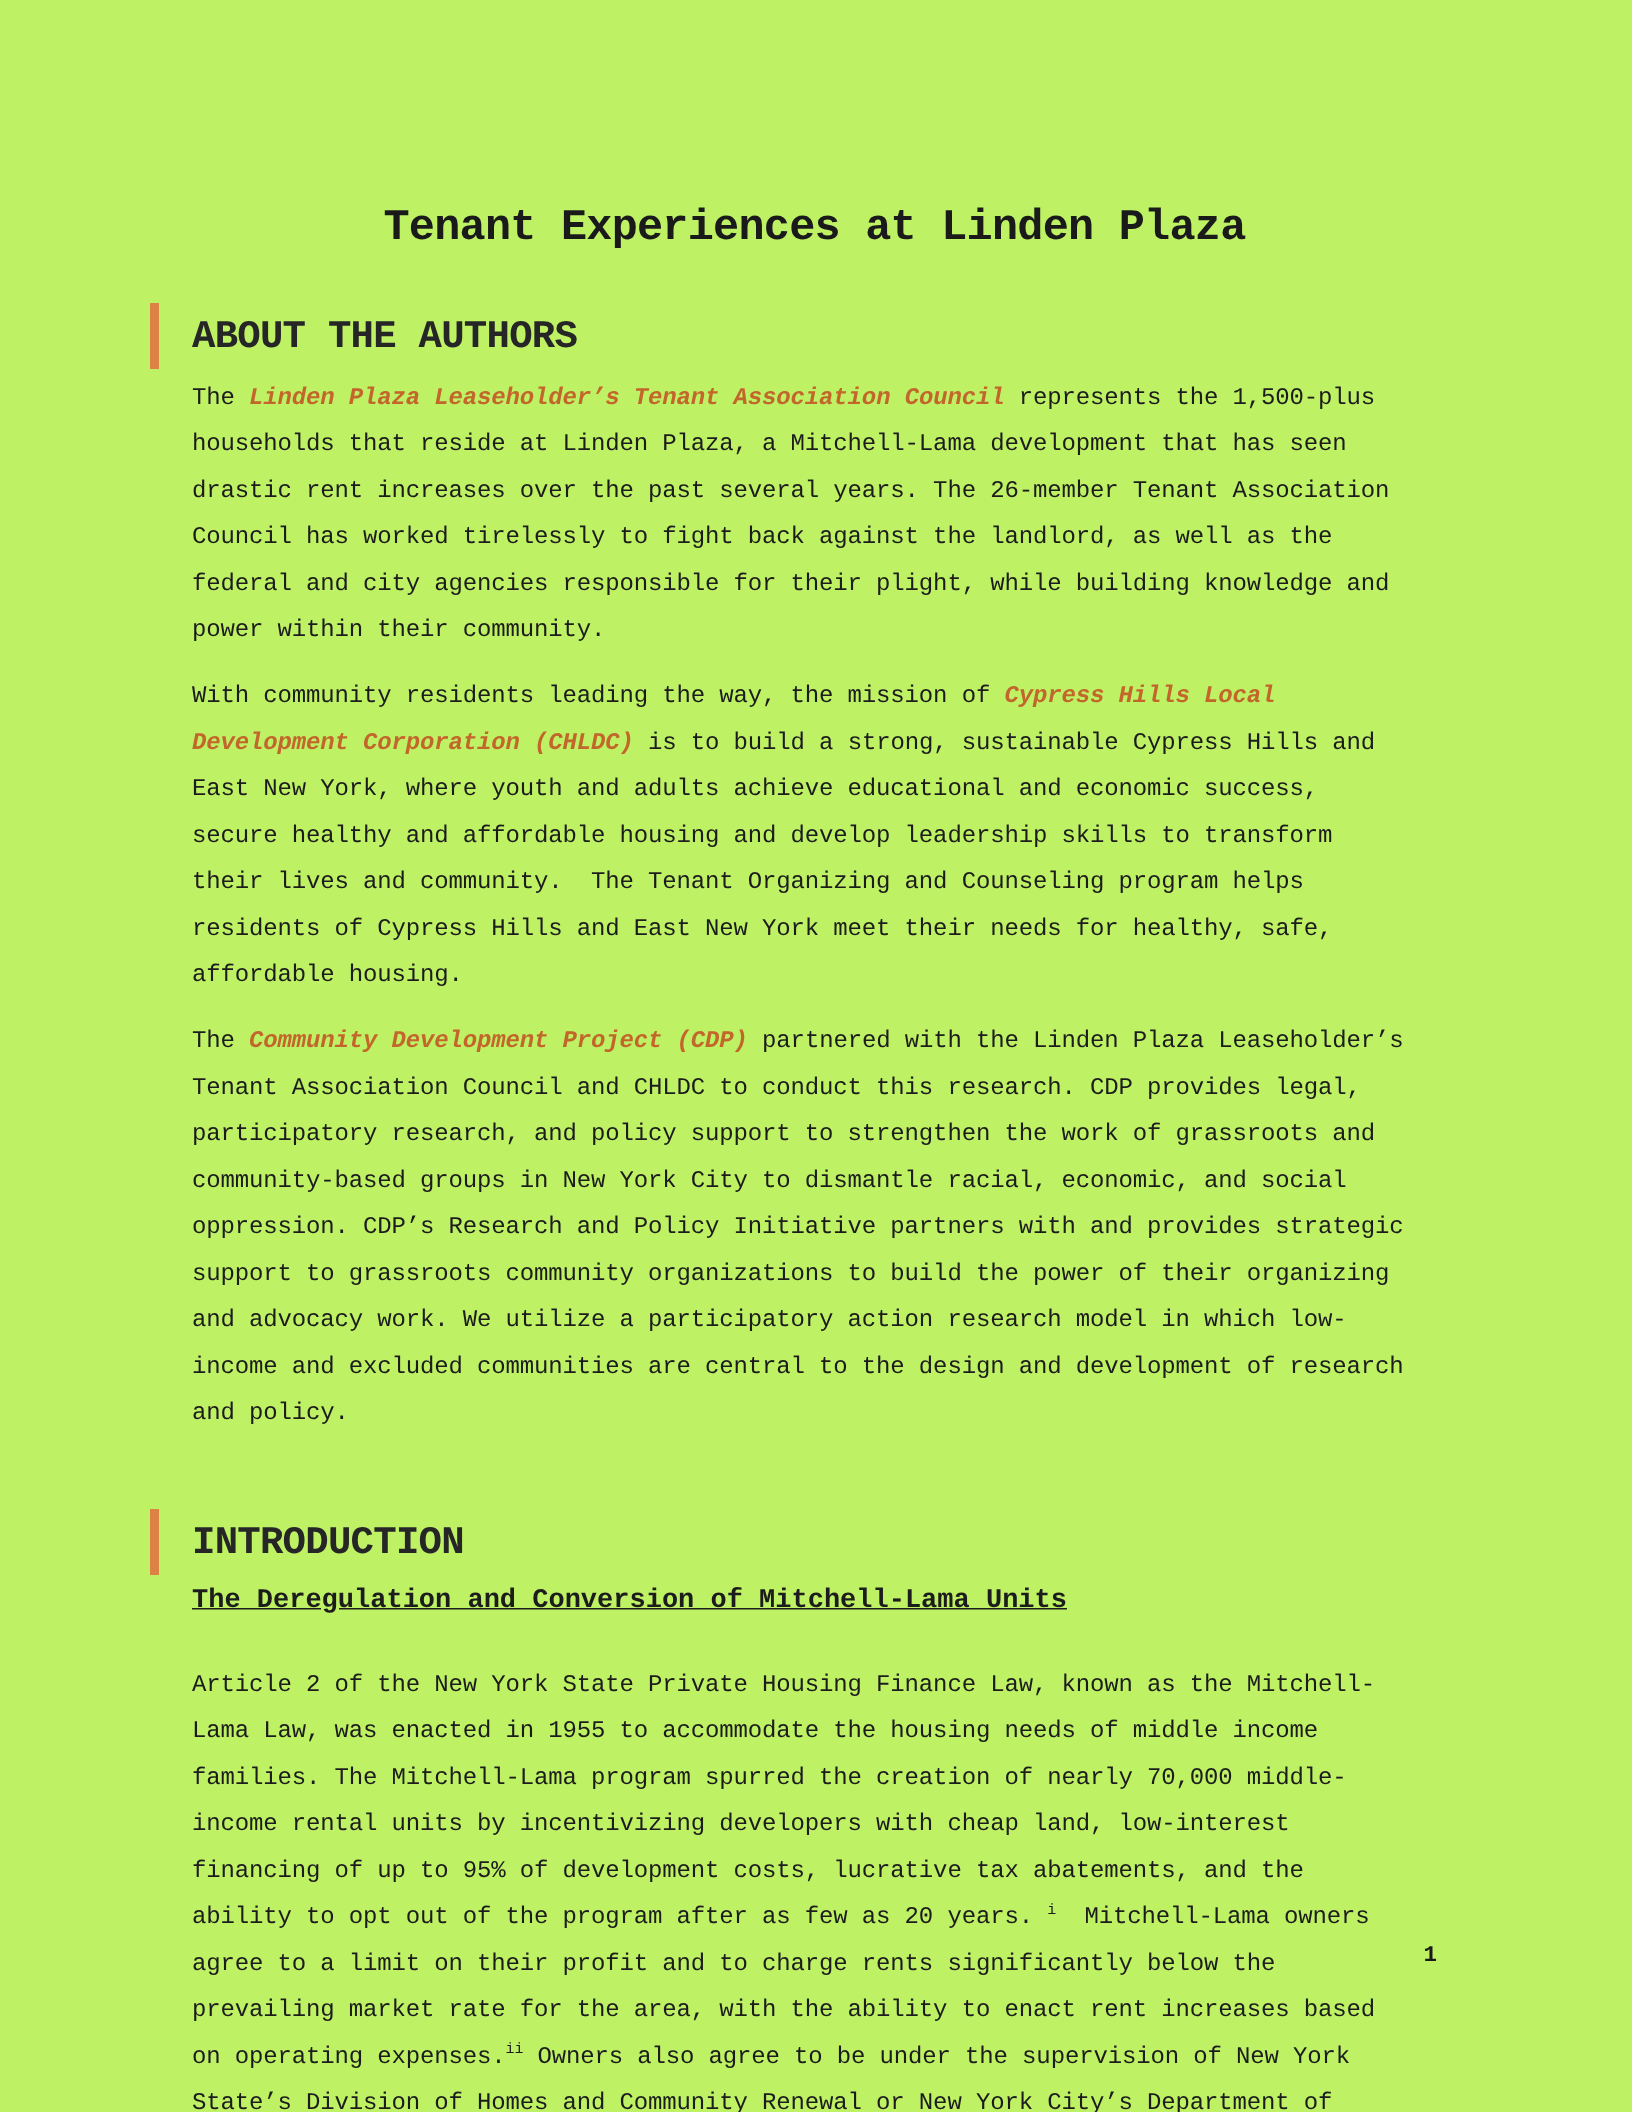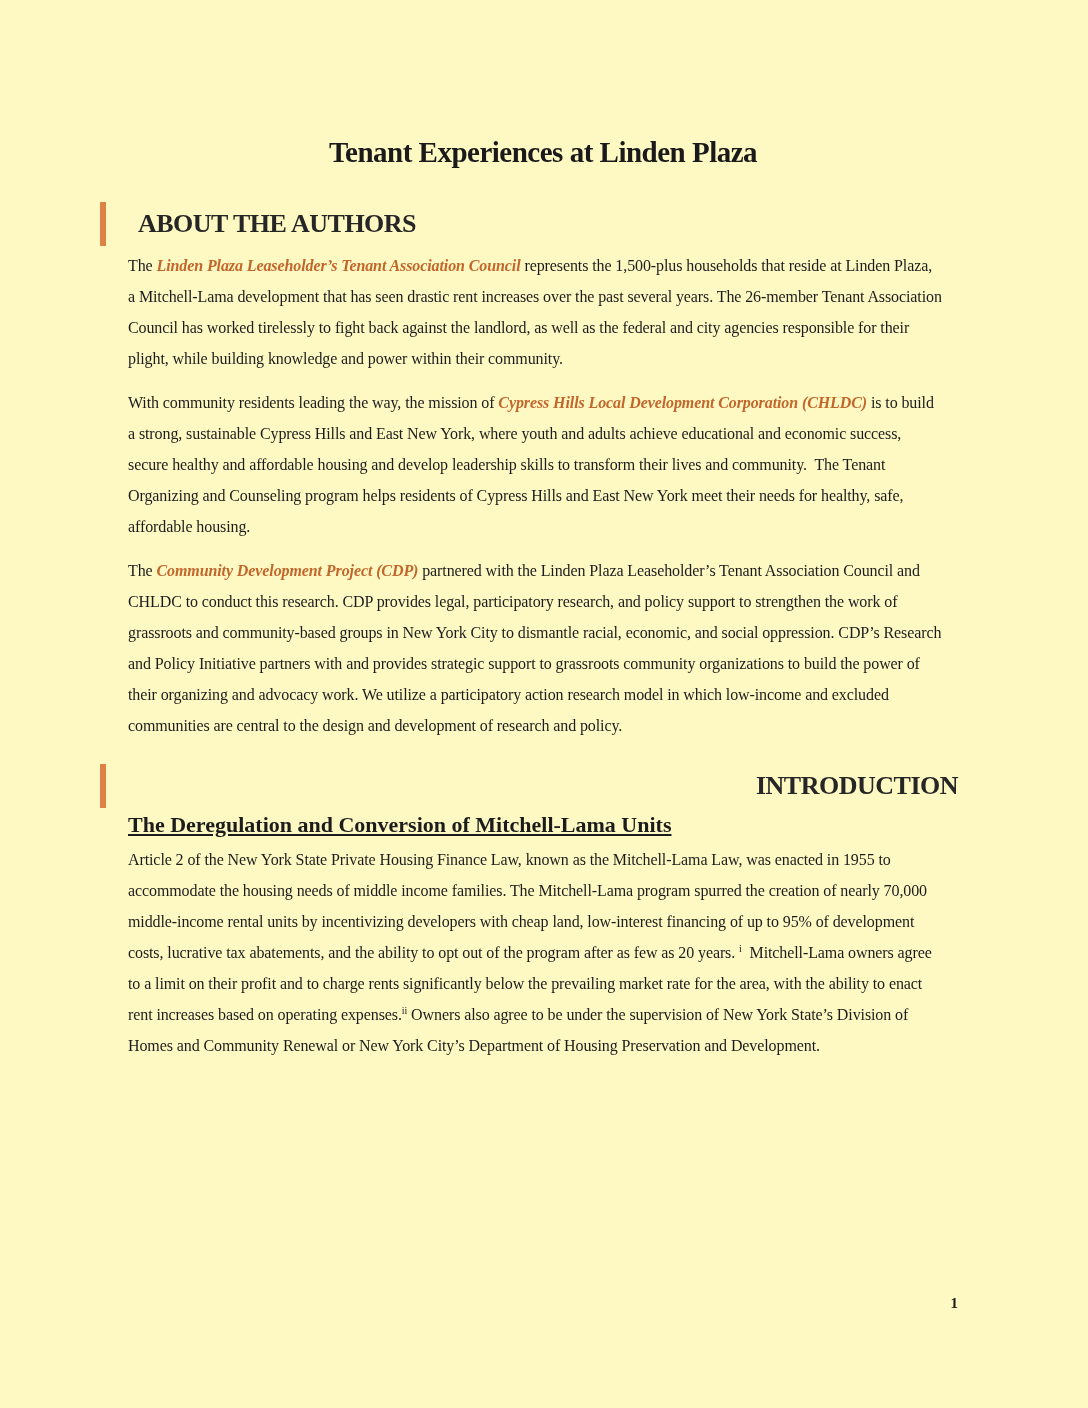--- a/index.html
+++ b/index.html
@@ -6,22 +6,22 @@
     --accent-text:#c2662b;
     --accent-bar:#dc8244;
     --heading-color:#262626;
     --body-color:#1c1c1c;
   }
   html,body{margin:0;padding:0;background:#ffffff;}
   .page{
     position:relative;
     width:1088px;
     height:1408px;
-    background:#fef9c3;
-    font-family:Liberation Serif, serif;
+    background:#bef264;
+    font-family:Liberation Mono, monospace;
     color:var(--body-color);
     overflow:hidden;
     box-sizing:border-box;
   }
   .content{
     position:absolute;
     left:128px;
     right:130px;
     top:0;
   }
@@ -29,35 +29,34 @@
     margin:134px 0 0 0;
     text-align:center;
     font-size:29px;
     line-height:36px;
     font-weight:700;
     letter-spacing:-0.5px;
     color:#1a1a1a;
   }
   h2.sec-h{
     margin:32px 0 2px -28px;
-    padding-left:32px;
+    padding-left:22px;
     border-left:6px solid var(--accent-bar);
     font-size:26px;
     line-height:44px;
     font-weight:700;
     letter-spacing:-0.5px;
     color:var(--heading-color);
   }
   h2.sec-h.intro{
-    margin-top:23px;
-    text-align:right;
+    margin-top:48px;
   }
   h3.sub-h{
-    margin:6px 0 8px 0;
-    font-size:22px;
+    margin:6px 0 30px 0;
+    font-size:18px;
     line-height:22px;
     font-weight:700;
     text-decoration:underline;
     color:var(--body-color);
   }
   p.body-p{
     margin:4px 16px 13px 0;
     font-size:16px;
     line-height:31px;
     letter-spacing:-0.1px;

